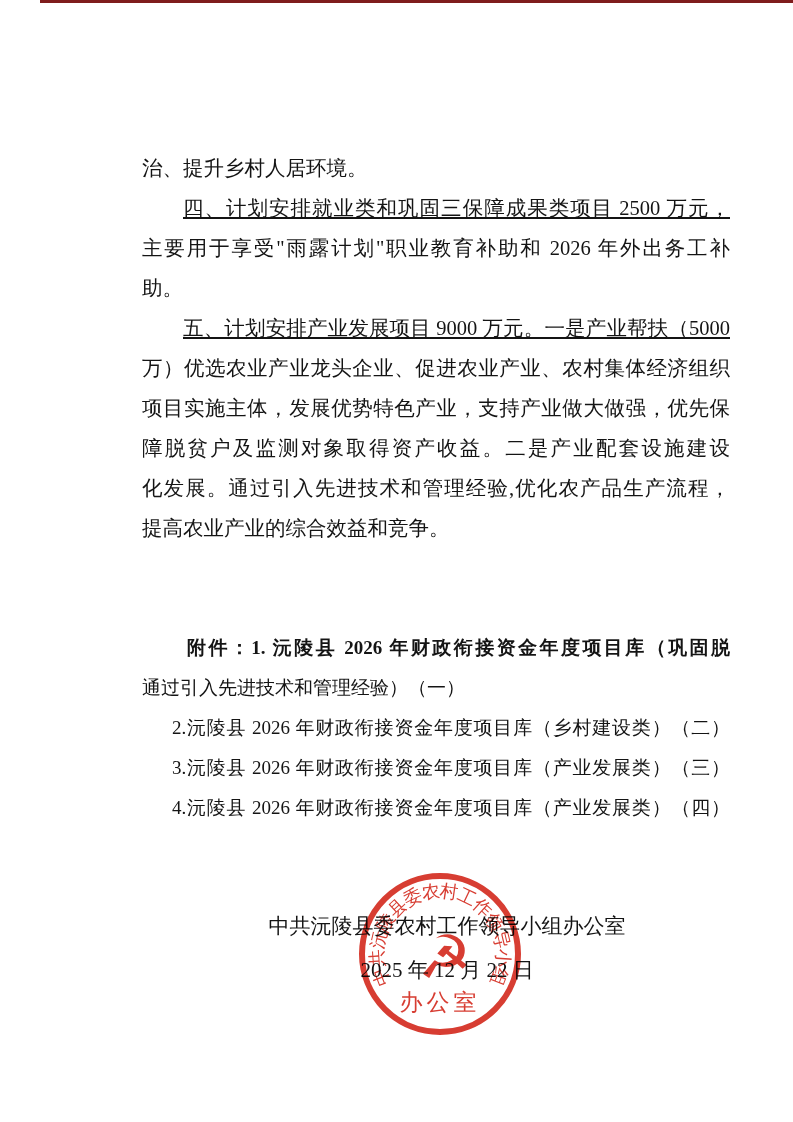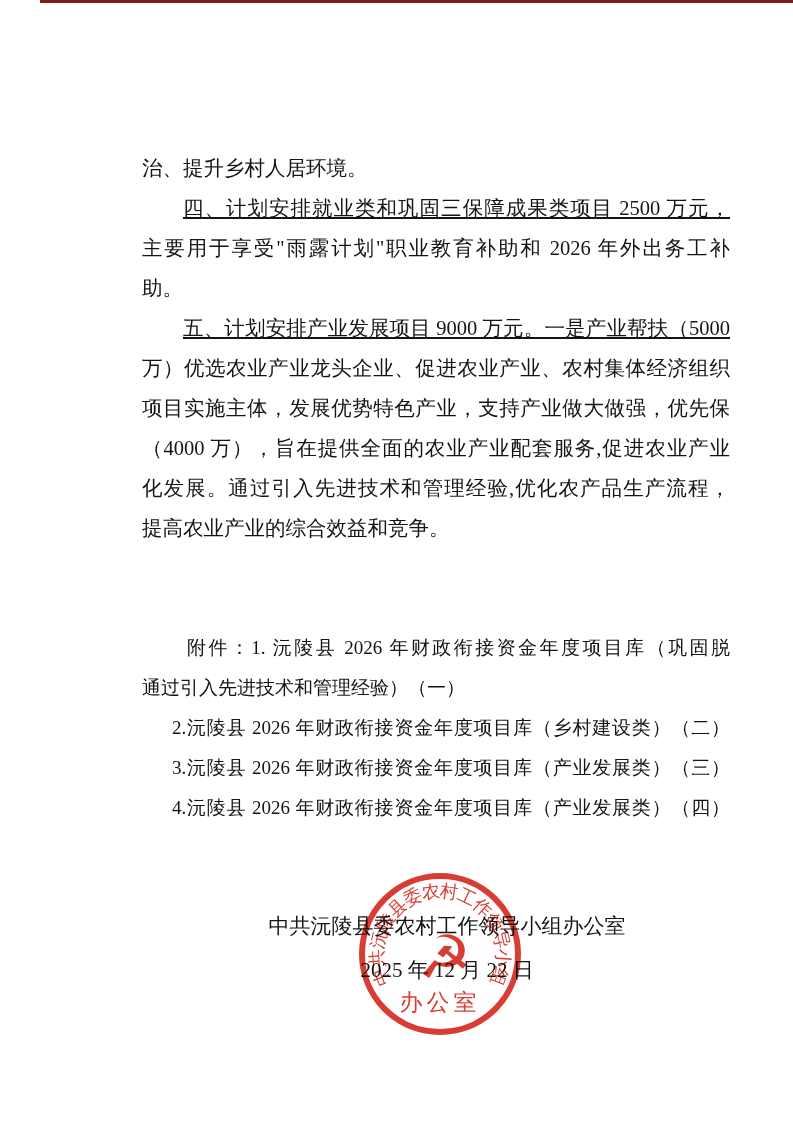--- a/index.html
+++ b/index.html
@@ -12,21 +12,21 @@
     color:#141414;
     border-top:3px solid #7f1d1d;
     box-sizing:border-box;
     margin-left:40px;
   }
   .body-text{position:absolute;left:102px;top:145px;width:588px;}
   .attach-block{position:absolute;left:102px;top:625px;width:588px;}
   .ln{height:40px;line-height:40px;font-size:20.5px;overflow:hidden;}
   .just{text-align:justify;text-align-last:justify;text-justify:inter-character;}
   .ind{text-indent:41px;text-decoration:underline;}
-  .indA{text-indent:45px;}
+  .indA{text-indent:45px;font-weight:bold;}
   .indB{text-indent:30px;}
   .atc{font-size:19px;}
   .sig{
     position:absolute;left:102px;top:903px;width:610px;
     height:40px;line-height:40px;font-size:21px;text-align:center;
   }
   .date{
     position:absolute;left:102px;top:947px;width:610px;
     height:40px;line-height:40px;font-size:21px;text-align:center;
   }
@@ -42,21 +42,21 @@
 <div class="page">
 
   <div class="body-text">
     <div class="ln">治、提升乡村人居环境。</div>
     <div class="ln just ind">四、计划安排就业类和巩固三保障成果类项目 2500 万元，</div>
     <div class="ln just">主要用于享受"雨露计划"职业教育补助和 2026 年外出务工补</div>
     <div class="ln">助。</div>
     <div class="ln just ind">五、计划安排产业发展项目 9000 万元。一是产业帮扶（5000</div>
     <div class="ln just">万）优选农业产业龙头企业、促进农业产业、农村集体经济组织为</div>
     <div class="ln just">项目实施主体，发展优势特色产业，支持产业做大做强，优先保</div>
-    <div class="ln just">（4000 万），旨在提供全面的农业产业配套服务,促进农业产业</div>
+    <div class="ln just">障脱贫户及监测对象取得资产收益。二是产业配套设施建设</div>
     <div class="ln just">化发展。通过引入先进技术和管理经验,优化农产品生产流程，</div>
     <div class="ln">提高农业产业的综合效益和竞争。</div>
   </div>
 
   <div class="attach-block">
     <div class="ln atc just indA">附件：1. 沅陵县 2026 年财政衔接资金年度项目库（巩固脱</div>
     <div class="ln atc">通过引入先进技术和管理经验）（一）</div>
     <div class="ln atc just indB">2.沅陵县 2026 年财政衔接资金年度项目库（乡村建设类）（二）</div>
     <div class="ln atc just indB">3.沅陵县 2026 年财政衔接资金年度项目库（产业发展类）（三）</div>
     <div class="ln atc just indB">4.沅陵县 2026 年财政衔接资金年度项目库（产业发展类）（四）</div>

